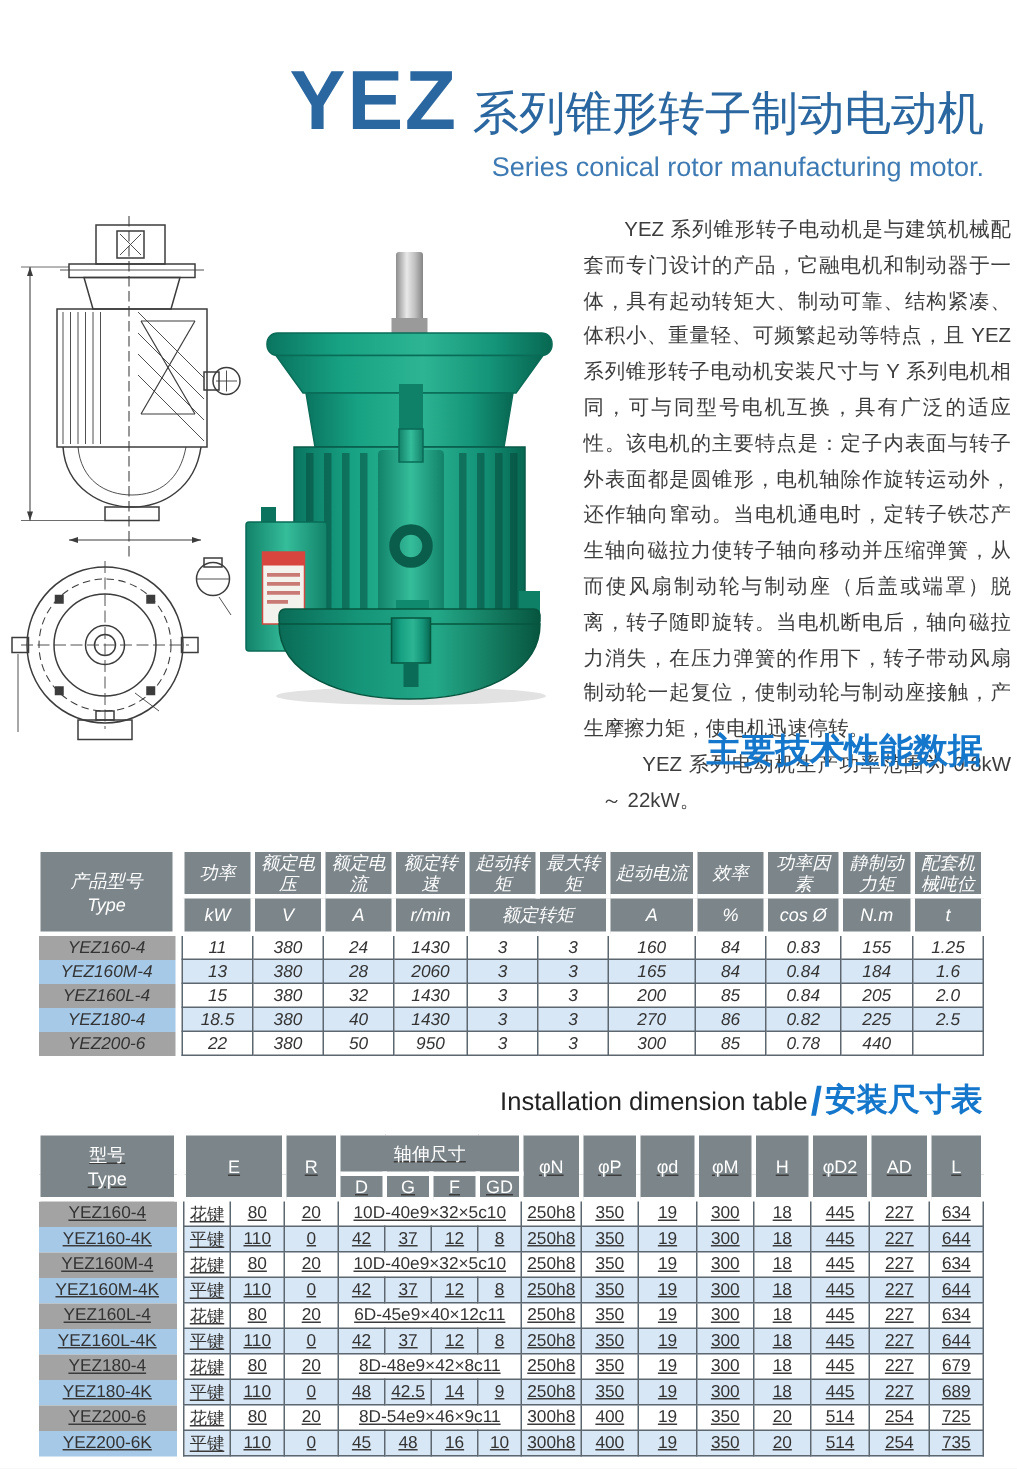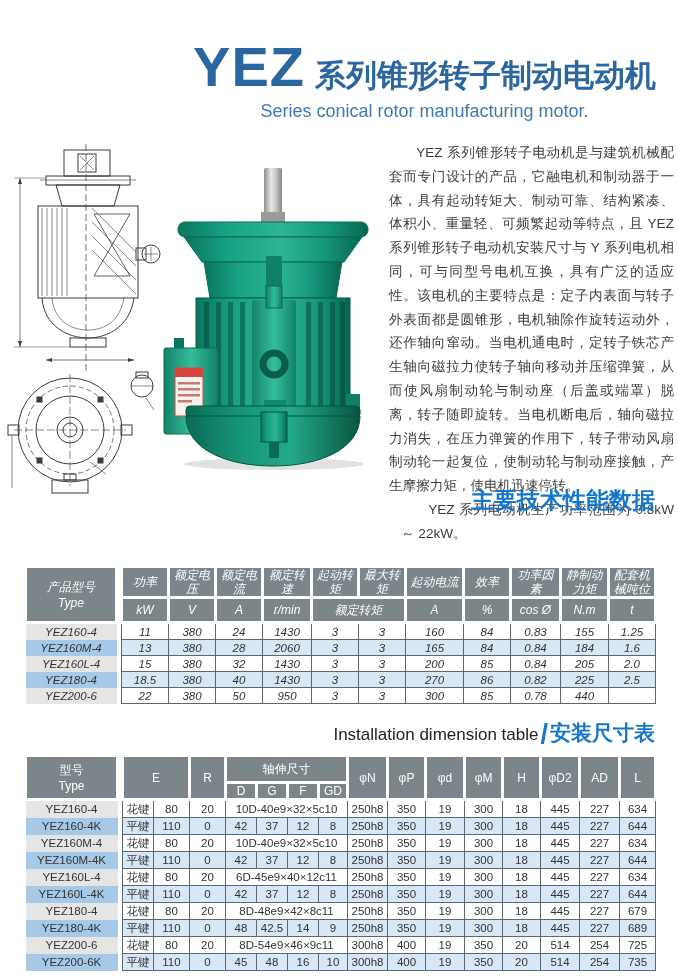--- a/index.html
+++ b/index.html
@@ -3,22 +3,22 @@
 <meta charset="utf-8">
 <style>
   html,body{margin:0;padding:0;background:#f2f2f2;}
   .page{position:relative;width:678px;height:979px;background:#ffffff;margin:0 auto;
         font-family:"Liberation Sans","DejaVu Sans",sans-serif;color:#3c3c3c;overflow:hidden;}
 
   
   .hdr{position:absolute;top:20px;right:22px;text-align:right;margin-top:19px;}
   .hdr-line{display:flex;align-items:baseline;justify-content:flex-end;gap:10px;}
   .hdr-yez{font-size:56px;font-weight:bold;color:#2a669f;letter-spacing:1px;line-height:56px;}
-  .hdr-cn{font-size:31px;font-weight:bold;color:#2a669f;line-height:34px;}
-  .hdr-en{font-size:18px;color:#3e7ab3;margin-top:6px;text-align:center;}
+  .hdr-cn{font-size:31px;font-weight:normal;color:#2a669f;line-height:34px;}
+  .hdr-en{font-size:18px;color:#3e7ab3;margin-top:6px;}
 
   
   .drawings{position:absolute;left:6px;top:142px;width:160px;height:352px;}
   .photo{position:absolute;left:160px;top:160px;width:232px;height:312px;}
   .intro{position:absolute;left:389px;top:141px;width:285px;}
   .intro p{margin:0;text-indent:2em;font-size:13.6px;line-height:23.8px;text-align:justify;color:#3d3d3d;}
   .intro p + p{margin-top:0;margin-left:12px;}
 
   
   .perf-title{position:absolute;top:487px;right:23px;text-align:right;}
@@ -26,34 +26,34 @@
   .perf-title .en{font-size:17px;color:#2d2d2d;margin-top:3px;}
   .dim-title{position:absolute;top:719px;right:23px;text-align:right;white-space:nowrap;}
   .dim-title .en{font-size:17px;color:#222;}
   .dim-title .sl{font-size:27px;color:#1477cc;font-weight:bold;vertical-align:-3px;margin:0 2px;}
   .dim-title .cn{font-size:21px;font-weight:bold;color:#1477cc;}
 
   
   table{border-collapse:collapse;table-layout:fixed;}
   .tbl{position:absolute;left:24px;width:632px;}
   #perf-table{top:565px;font-style:italic;}
-  #dim-table{top:754px;}
+  #dim-table{top:754px;text-decoration:underline;}
   th{background:#7b858a;color:#fff;font-weight:normal;vertical-align:middle;text-align:center;
      border:3px solid #fff;padding:0;line-height:14px;}
   #perf-table th{font-size:12px;}
   #dim-table th{font-size:12px;}
   .h1{height:27px;}
   #perf-table .h2{height:25px;}
   #dim-table .h1{height:27px;}
   #dim-table .h2{height:17px;}
   th.htype{font-size:12.5px;line-height:16px;}
   th.hgap,td.gapcell{background:transparent;border:none;padding:0;}
   td{padding:0;text-align:center;vertical-align:middle;}
   td.data{border:1px solid #5d6770;font-size:11.5px;color:#333;background:#fff;}
-  td.typecell{border:none;background:#e5e5e5;font-size:11.5px;color:#333;}
+  td.typecell{border:none;background:#a3a3a3;font-size:11.5px;color:#333;}
   #perf-table td{height:15px;}
   #dim-table td{height:16px;}
   tr.hl td.data{background:#d8e7f5;}
   tr.hl td.typecell{background:#a6c9e8;}
 
   svg{display:block;}
 </style>
 </head>
 <body>
 

